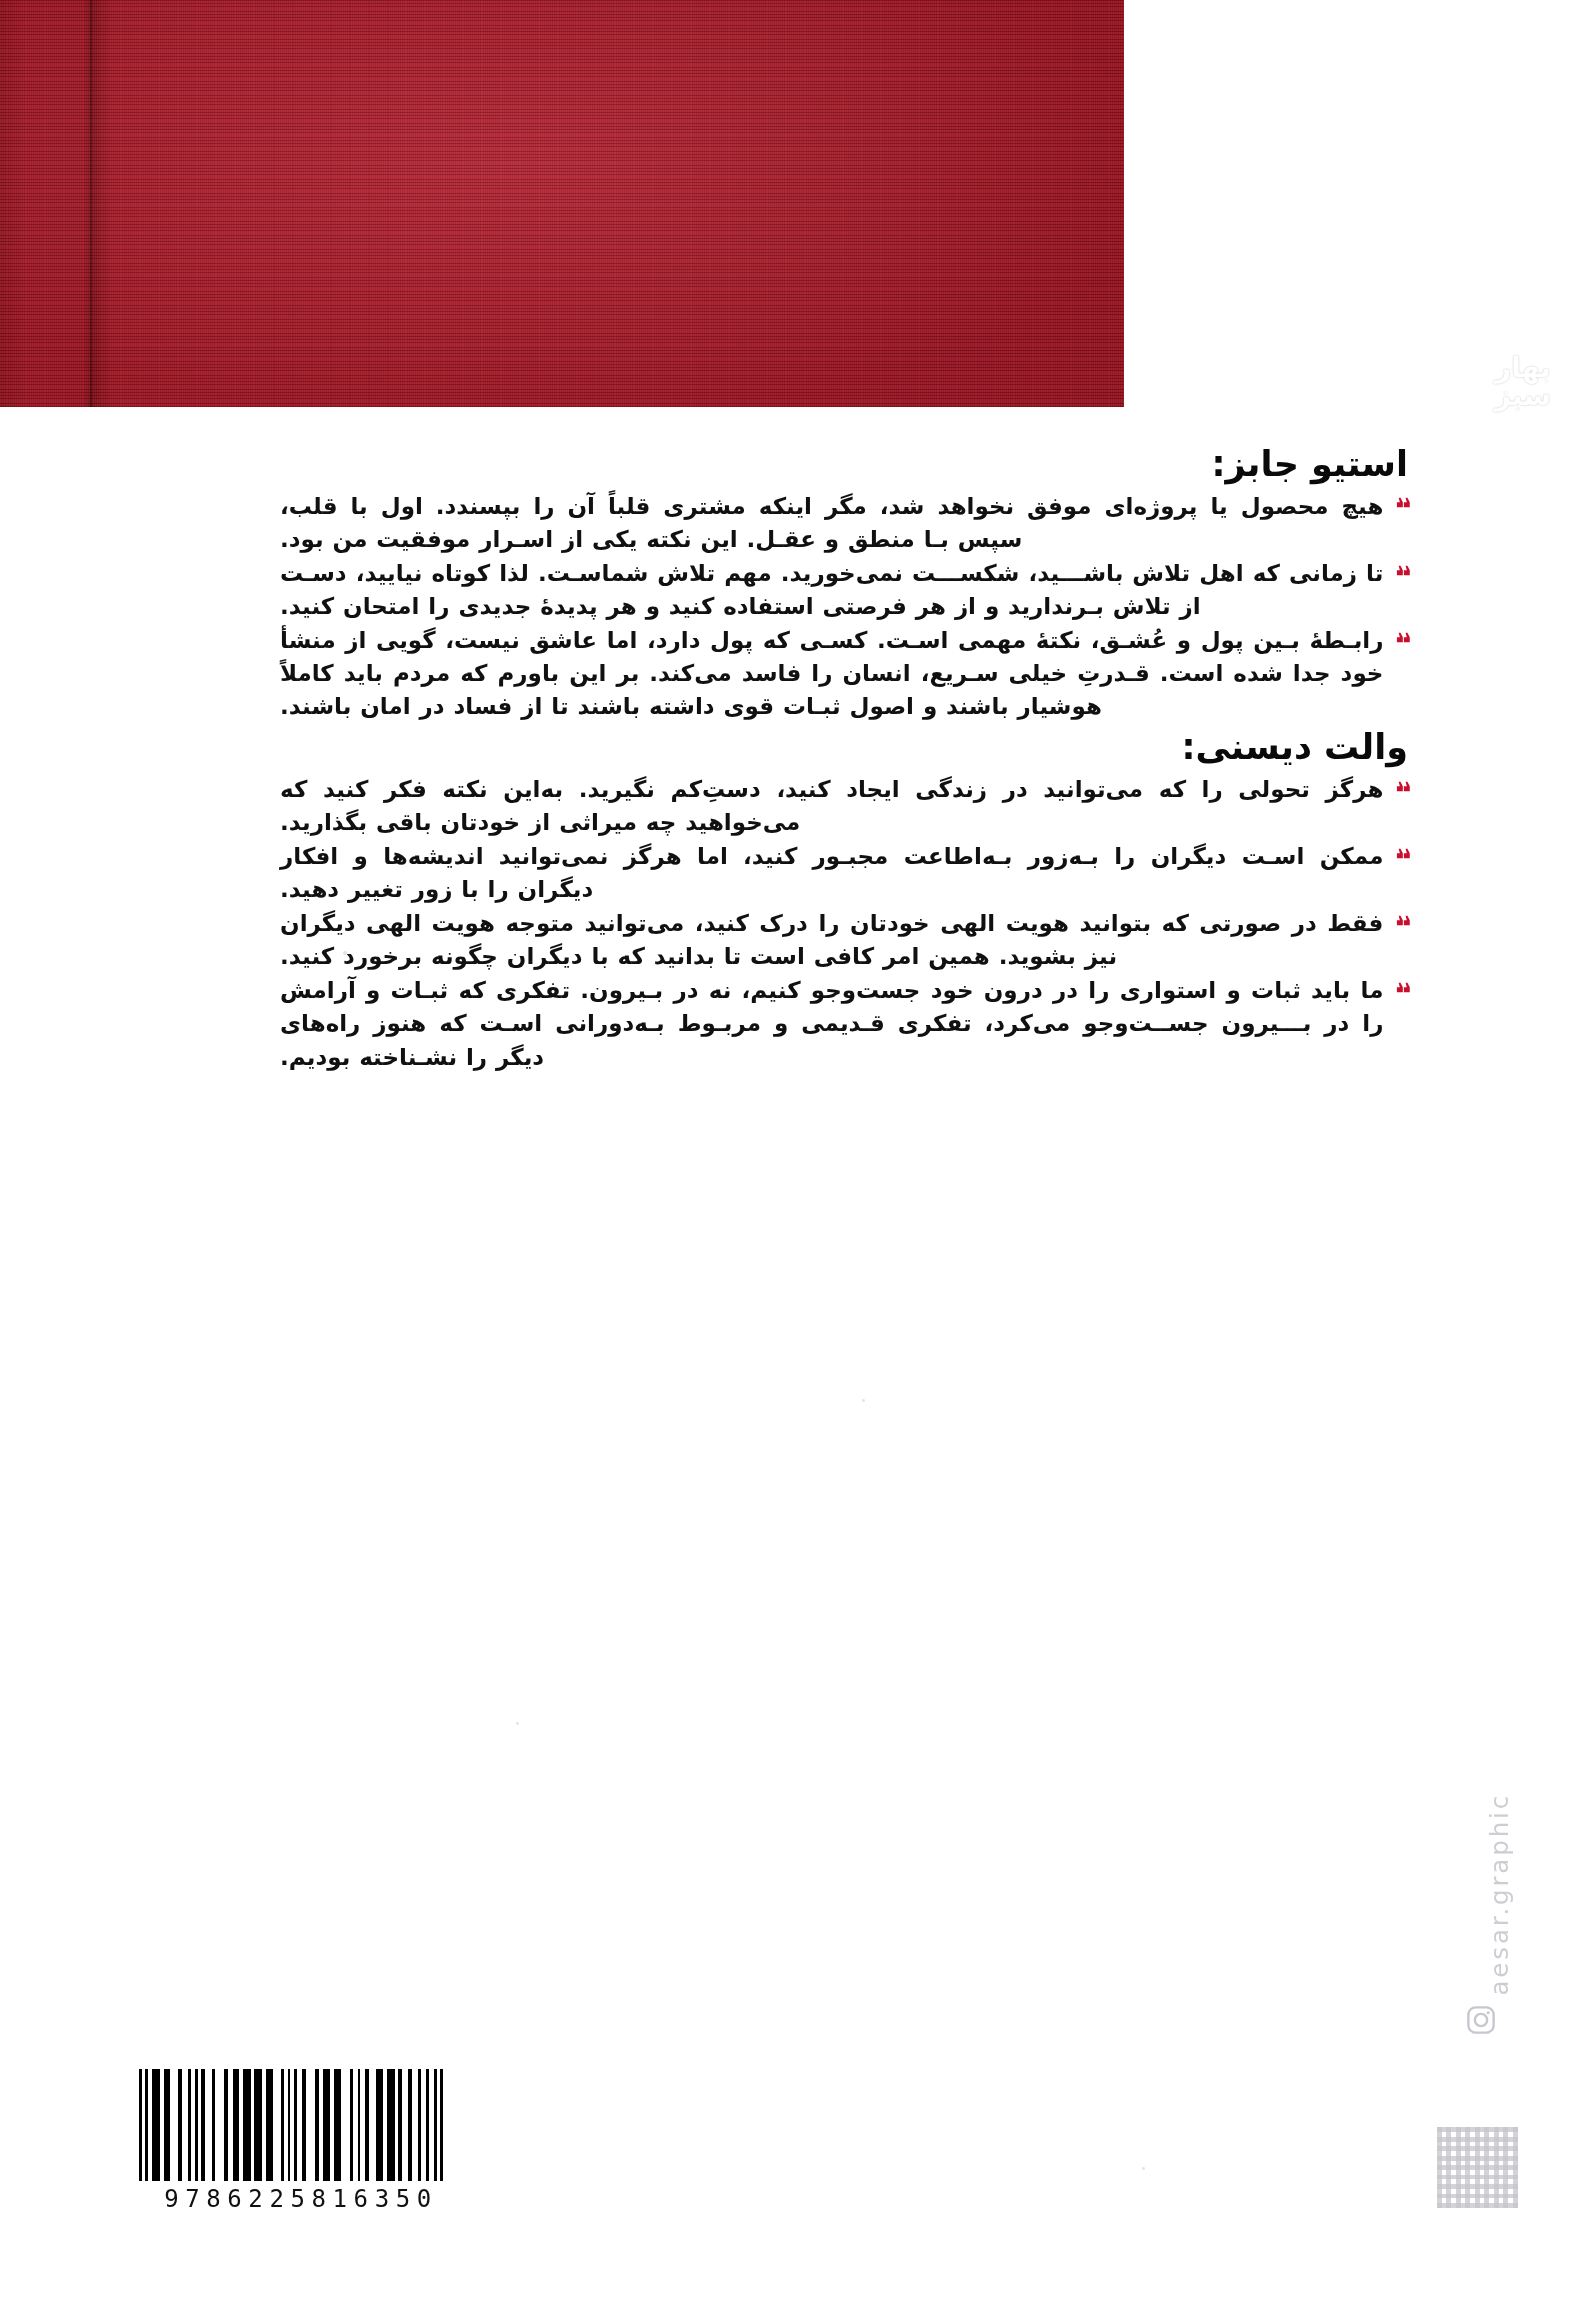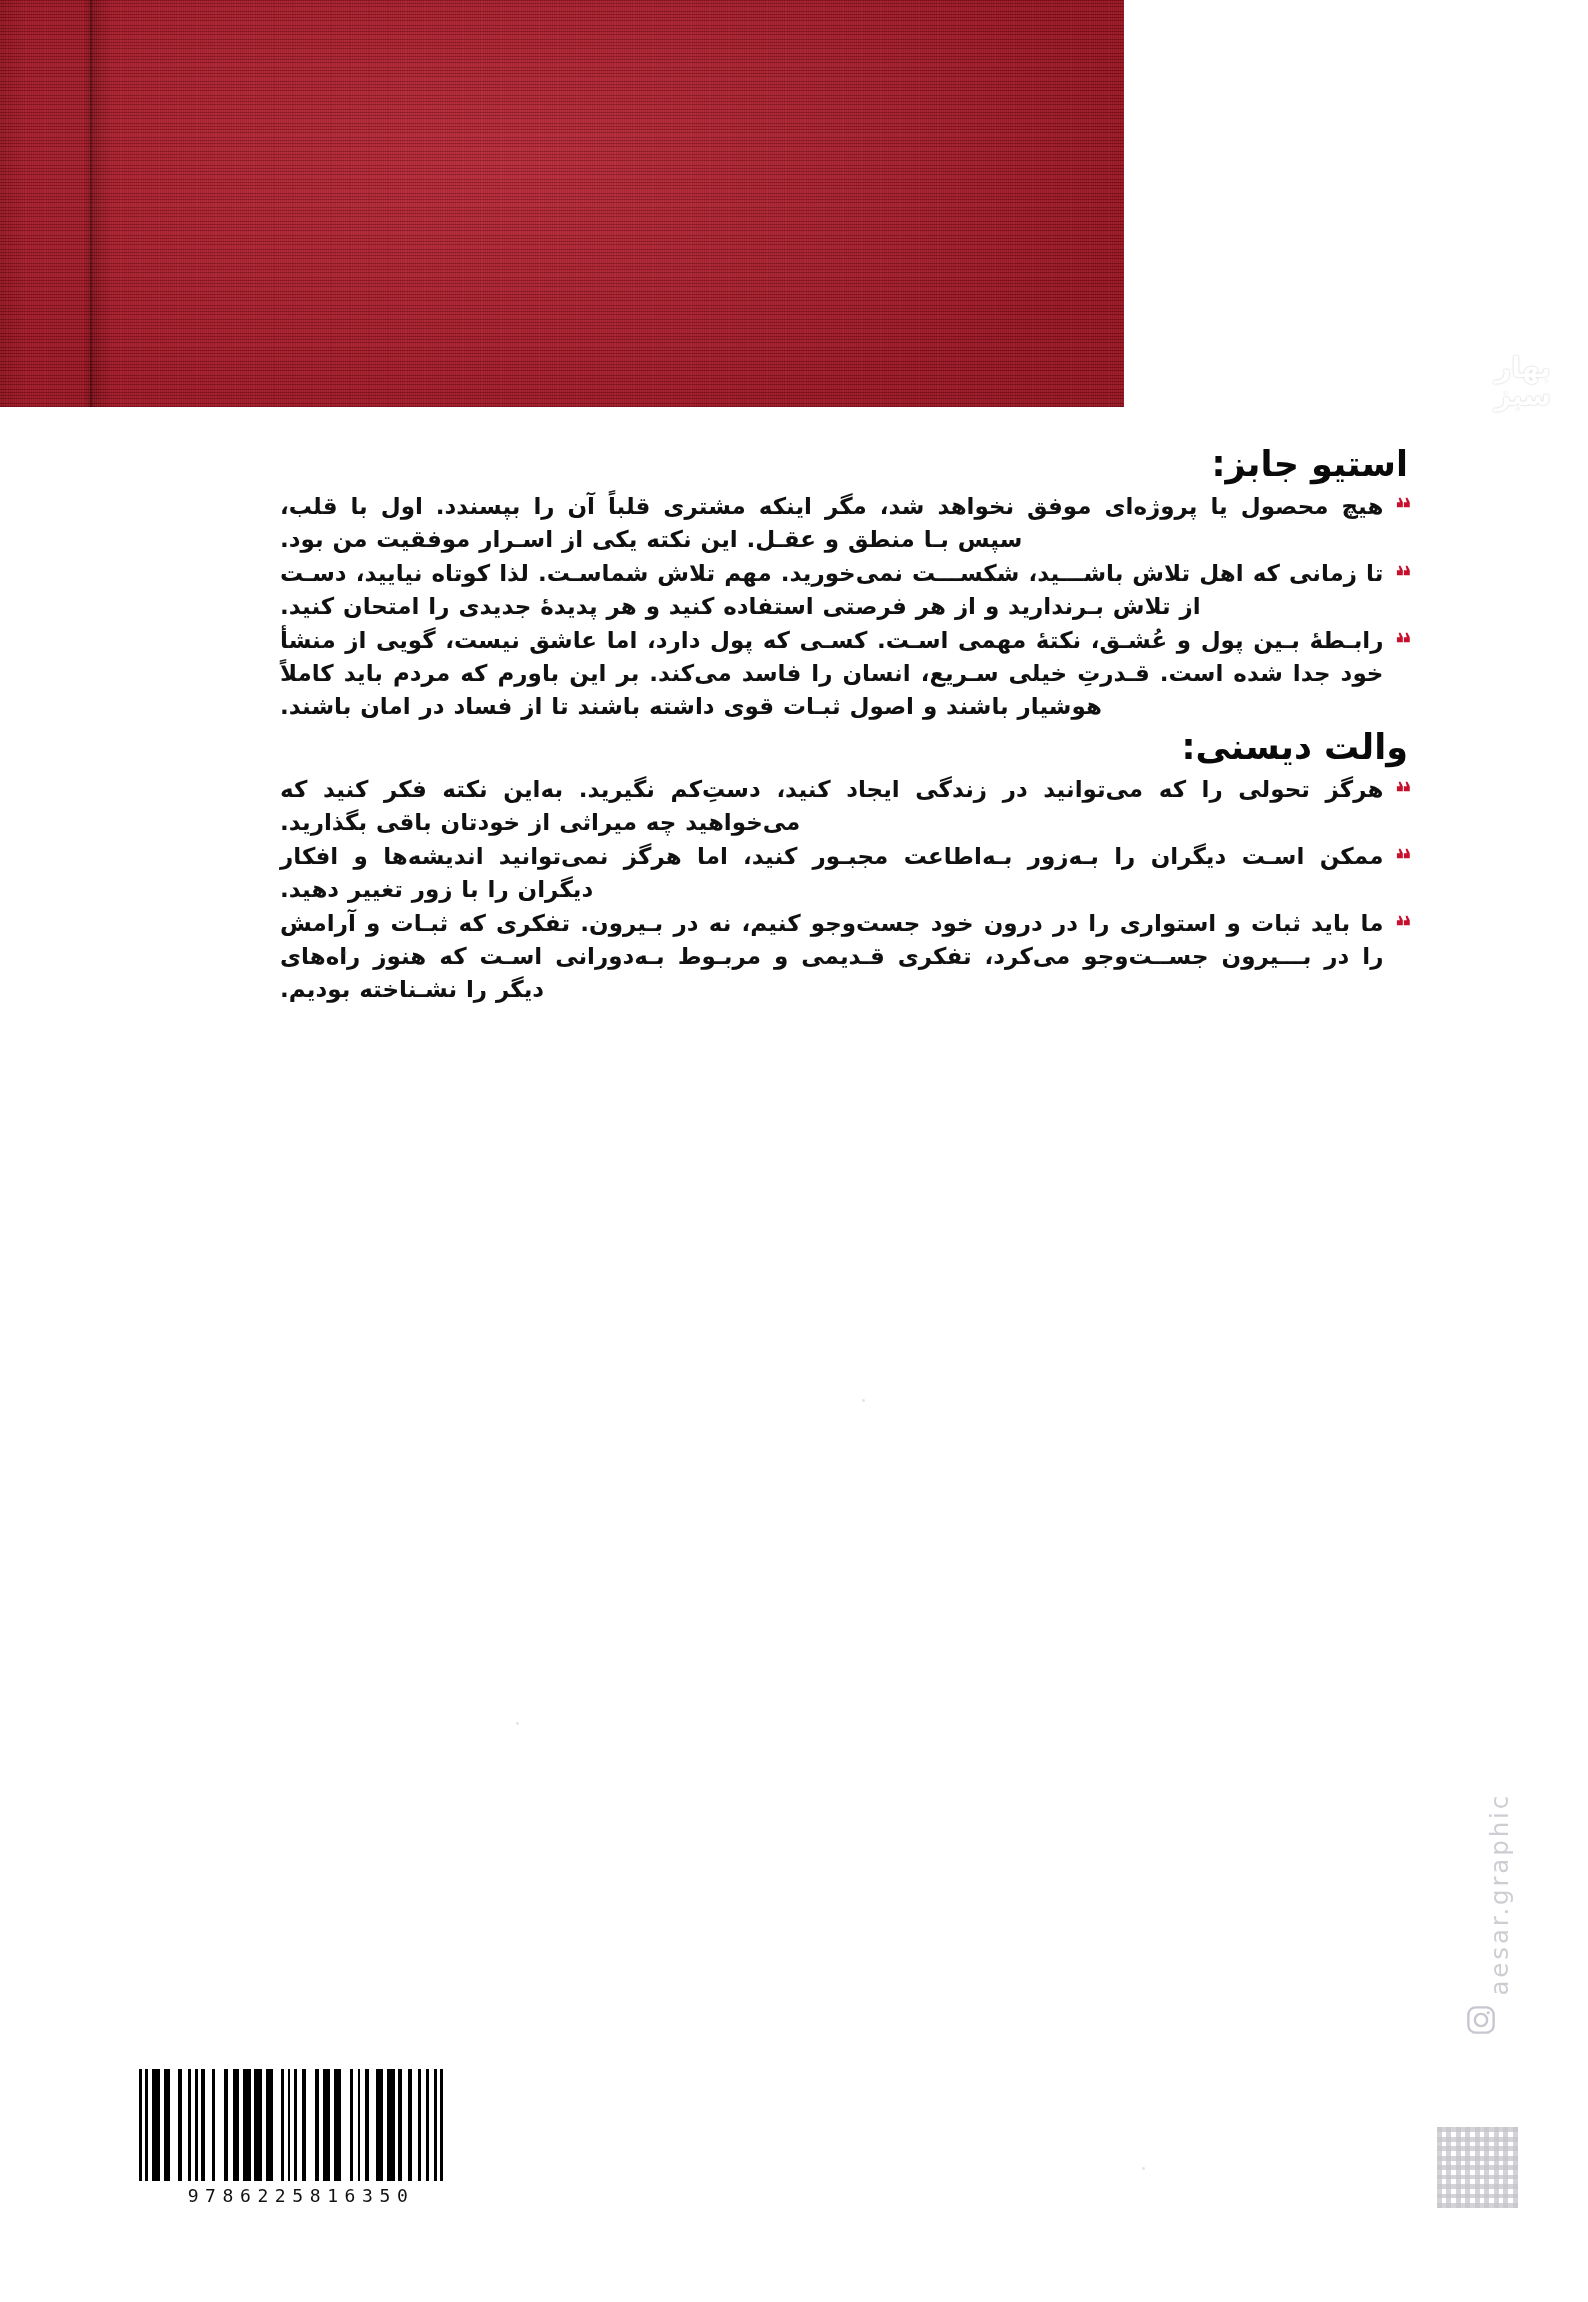--- a/index.html
+++ b/index.html
@@ -187,21 +187,21 @@
         #000 259px,#000 263px,#fff 263px,#fff 269px,
         #000 269px,#000 273px,#fff 273px,#fff 279px,
         #000 279px,#000 282px,#fff 282px,#fff 287px,
         #000 287px,#000 290px,#fff 290px,#fff 295px,
         #000 295px,#000 298px,#fff 298px,#fff 301px,
         #000 301px,#000 304px,#fff 304px,#fff 324px);
   }
   .barcode-number {
     margin-top: 3.8px;
     font-family: "DejaVu Sans Mono", "Liberation Mono", monospace;
-    font-size: 18px;
+    font-size: 24px;
     letter-spacing: 6.6px;
     color: #111;
     text-align: center;
     direction: ltr;
   }
 
   
   .watermark-vertical {
     position: absolute;
     right: 74px;
@@ -267,20 +267,21 @@
 
     <div class="speaker">استیو جابز:</div>
     <p class="quote">هیچ محصول یا پروژه‌ای موفق نخواهد شد، مگر اینکه مشتری قلباً آن را بپسندد. اول با قلب، سپس بـا منطق و عقـل. این نکته یکی از اسـرار موفقیت من بود.</p>
     <p class="quote">تا زمانی که اهل تلاش باشـــید، شکســـت نمی‌خورید. مهم تلاش شماسـت. لذا کوتاه نیایید، دسـت از تلاش بـرندارید و از هر فرصتی استفاده کنید و هر پدیدهٔ جدیدی را امتحان کنید.</p>
     <p class="quote">رابـطهٔ بـین پول و عُشـق، نکتهٔ مهمی اسـت. کسـی که پول دارد، اما عاشق نیست، گویی از منشأ خود جدا شده است. قـدرتِ خیلی سـریع، انسان را فاسد می‌کند. بر این باورم که مردم باید کاملاً هوشیار باشند و اصول ثبـات قوی داشته باشند تا از فساد در امان باشند.</p>
 
     <div class="speaker">والت دیسنی:</div>
     <p class="quote">هرگز تحولی را که می‌توانید در زندگی ایجاد کنید، دستِ‌کم نگیرید. به‌این نکته فکر کنید که می‌خواهید چه میراثی از خودتان باقی بگذارید.</p>
 
     <p class="quote">ممکن اسـت دیگران را بـه‌زور بـه‌اطاعت مجبـور کنید، اما هرگز نمی‌توانید اندیشه‌ها و افکار دیگران را با زور تغییر دهید.</p>
+    <p class="quote">فقط در صورتی که بتوانید هویت الهی خودتان را درک کنید، می‌توانید متوجه هویت الهی دیگران نیز بشوید. همین امر کافی است تا بدانید که با دیگران چگونه برخورد کنید.</p>
 
     <p class="quote">ما باید ثبات و استواری را در درون خود جست‌وجو کنیم، نه در بـیرون. تفکری که ثبـات و آرامش را در بـــیرون جســت‌وجو می‌کرد، تفکری قـدیمی و مربـوط بـه‌دورانی اسـت که هنوز راه‌های دیگر را نشـناخته بودیم.</p>
 
   </div>
 
   <div class="barcode-block">
     <div class="barcode-bars"></div>
     <div class="barcode-number">9786225816350</div>
   </div>
 

